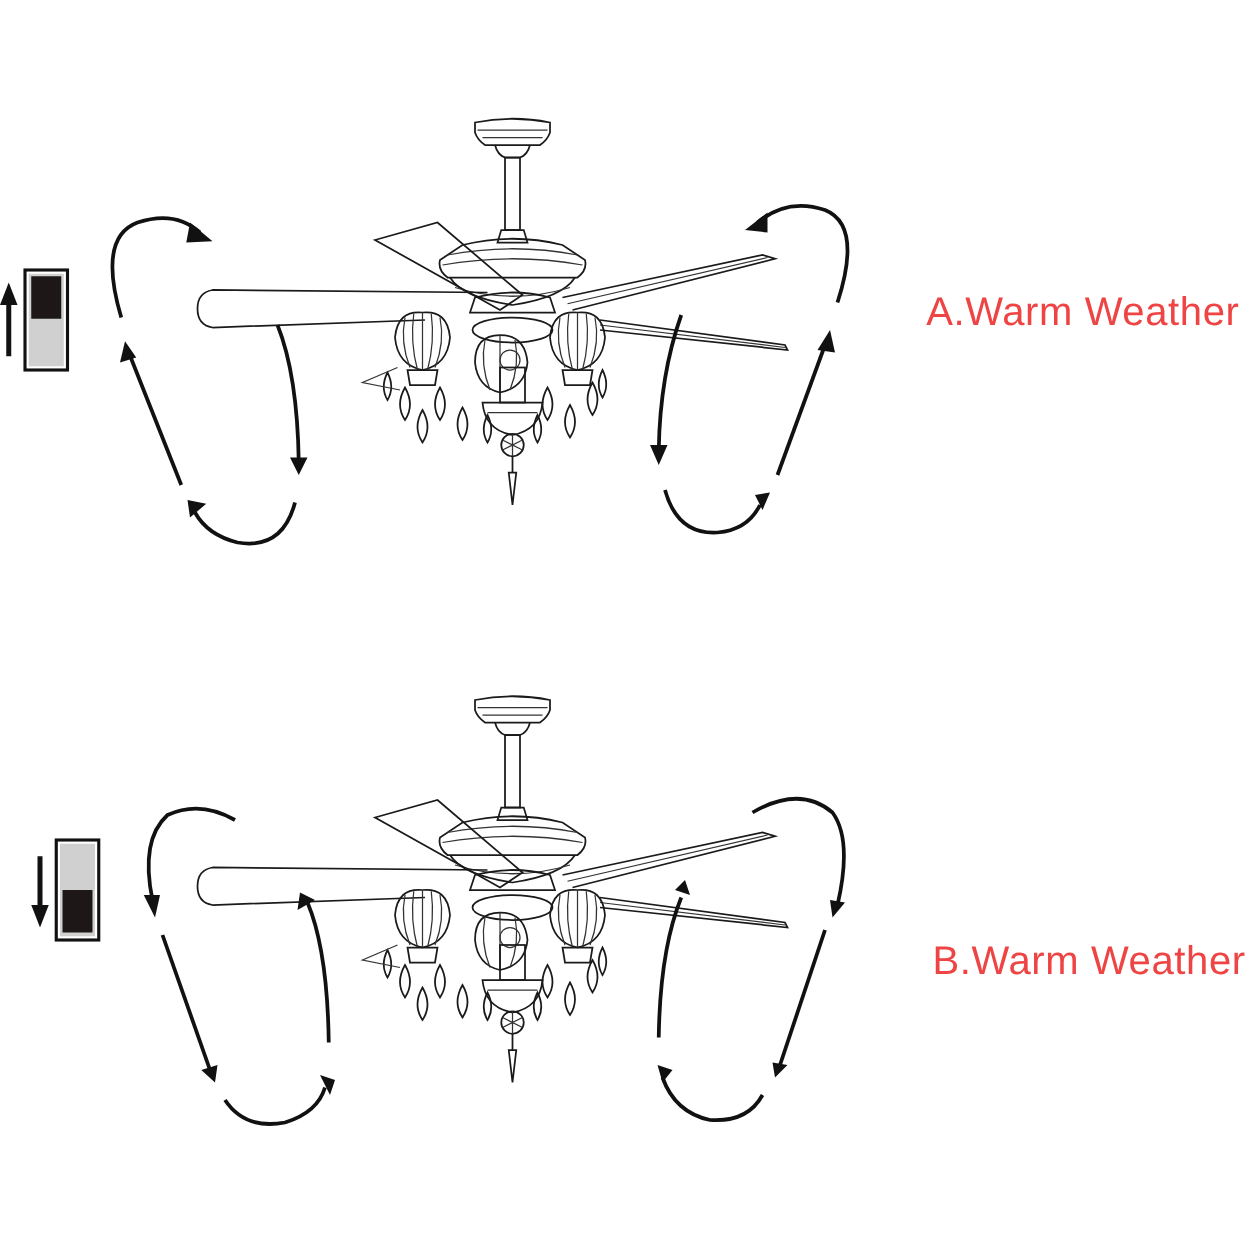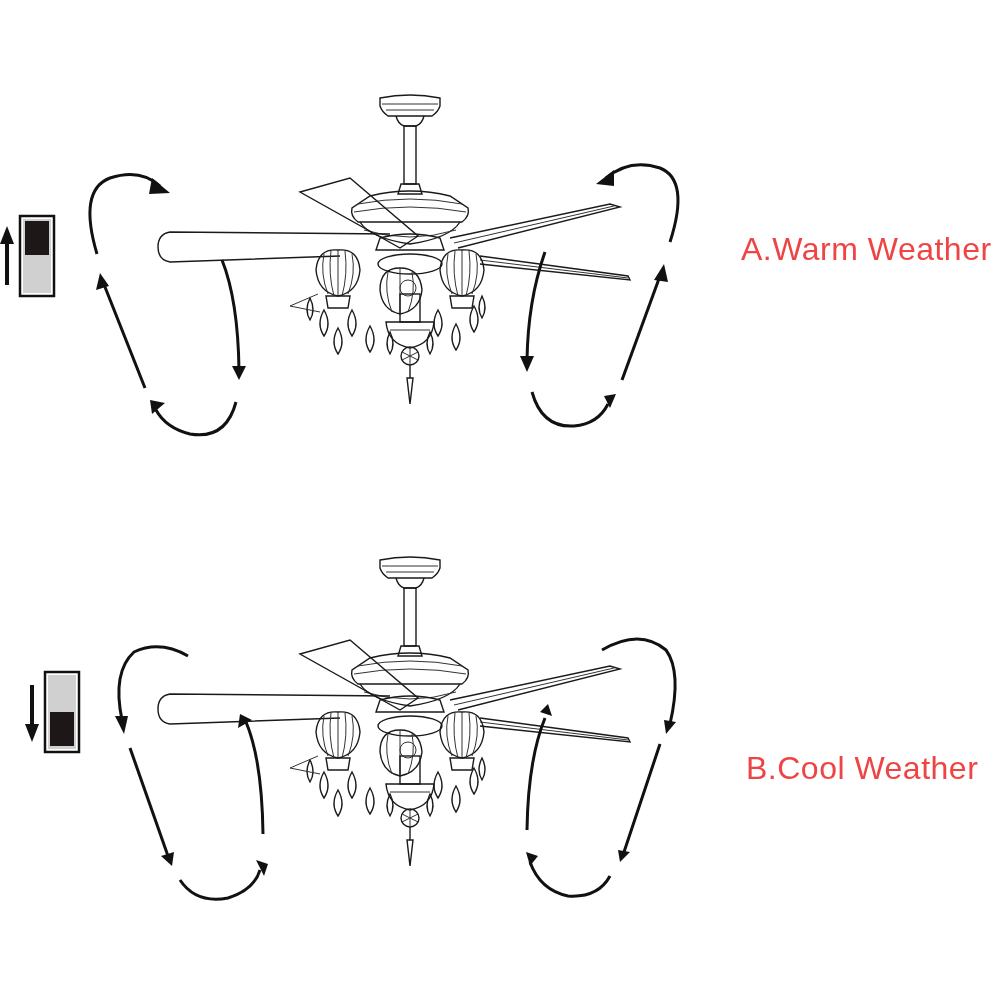--- a/index.html
+++ b/index.html
@@ -165,13 +165,13 @@
     <path class="arr" d="M660,744 L624,852"></path>
     <polygon class="head" points="618,850 630,852 620,862"></polygon>
     <path class="arr" d="M610,876 Q598,898 568,896 Q540,890 530,862"></path>
     <polygon class="head" points="526,852 538,856 530,866"></polygon>
     <path class="arr" d="M527,830 Q528,760 545,718"></path>
     <polygon class="head" points="540,712 552,716 548,704"></polygon>
   </g>
 </svg>
 
 <div class="label" id="label-a">A.Warm Weather</div>
-<div class="label" id="label-b">B.Cool Weather</div>
+<div class="label" id="label-b">B.Warm Weather</div>
 
 </body></html>

